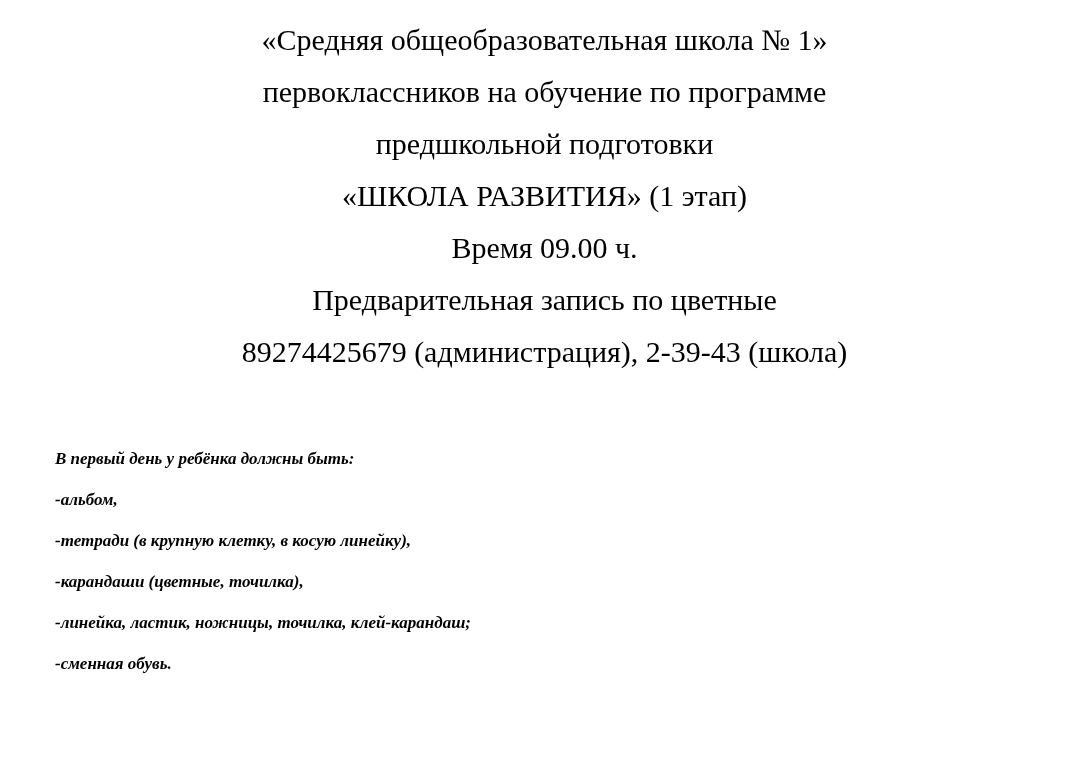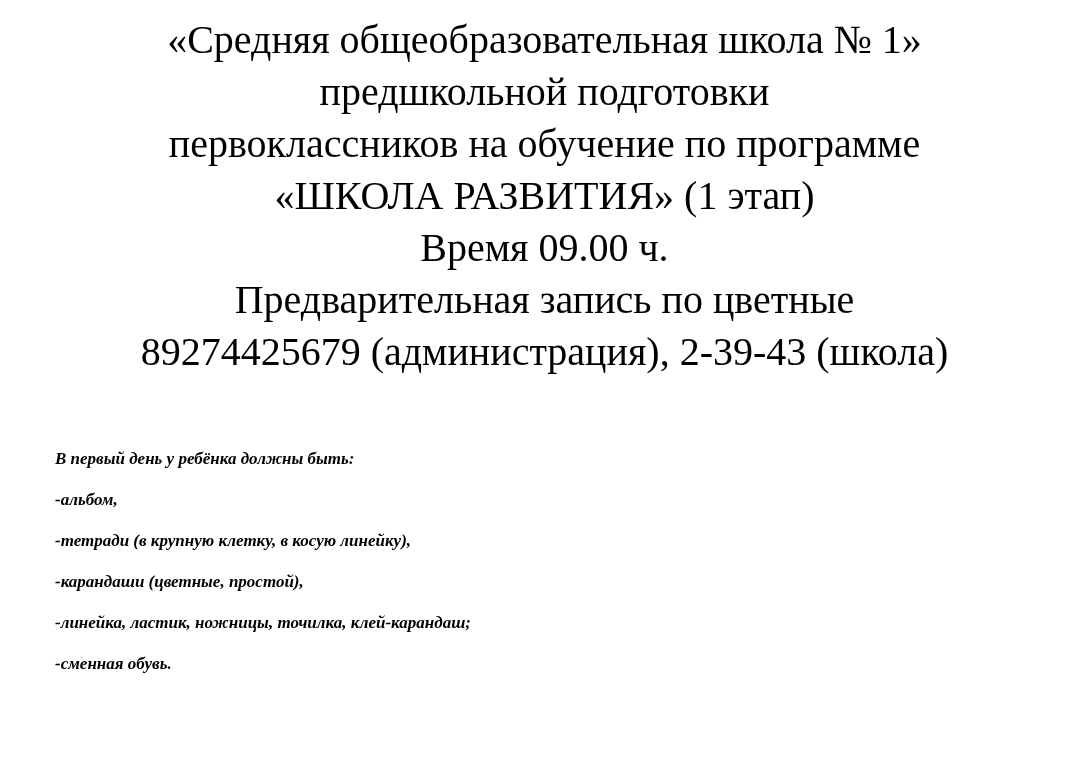--- a/index.html
+++ b/index.html
@@ -19,21 +19,21 @@
     height: 775px;
     position: relative;
     box-sizing: border-box;
     padding: 0;
   }
   .announcement {
     text-align: center;
     padding-top: 14px;
   }
   .announcement .line {
-    font-size: 40px;
+    font-size: 30px;
     line-height: 52px;
     white-space: nowrap;
   }
   .announcement .line.bold {
     font-weight: normal;
   }
   .announcement .line .bold-part {
     font-weight: bold;
   }
   .checklist {
@@ -48,30 +48,30 @@
     white-space: nowrap;
   }
 </style>
 </head>
 <body>
 
 <div class="page">
 
   <div class="announcement">
     <div class="line">«Средняя общеобразовательная школа № 1»</div>
+    <div class="line">первоклассников на обучение по программе</div>
     <div class="line">предшкольной подготовки</div>
-    <div class="line">первоклассников на обучение по программе</div>
     <div class="line bold">«ШКОЛА РАЗВИТИЯ» (1 этап)</div>
     <div class="line">Время 09.00 ч.</div>
     <div class="line bold">Предварительная запись по цветные</div>
     <div class="line">89274425679 (администрация), 2-39-43 (школа)</div>
   </div>
 
   <div class="checklist">
     <div class="item">В первый день у ребёнка должны быть:</div>
     <div class="item">-альбом,</div>
     <div class="item">-тетради (в крупную клетку, в косую линейку),</div>
-    <div class="item">-карандаши (цветные, простой),</div>
+    <div class="item">-карандаши (цветные, точилка),</div>
     <div class="item">-линейка, ластик, ножницы, точилка, клей-карандаш;</div>
     <div class="item">-сменная обувь.</div>
   </div>
 
 </div>
 
 </body></html>

